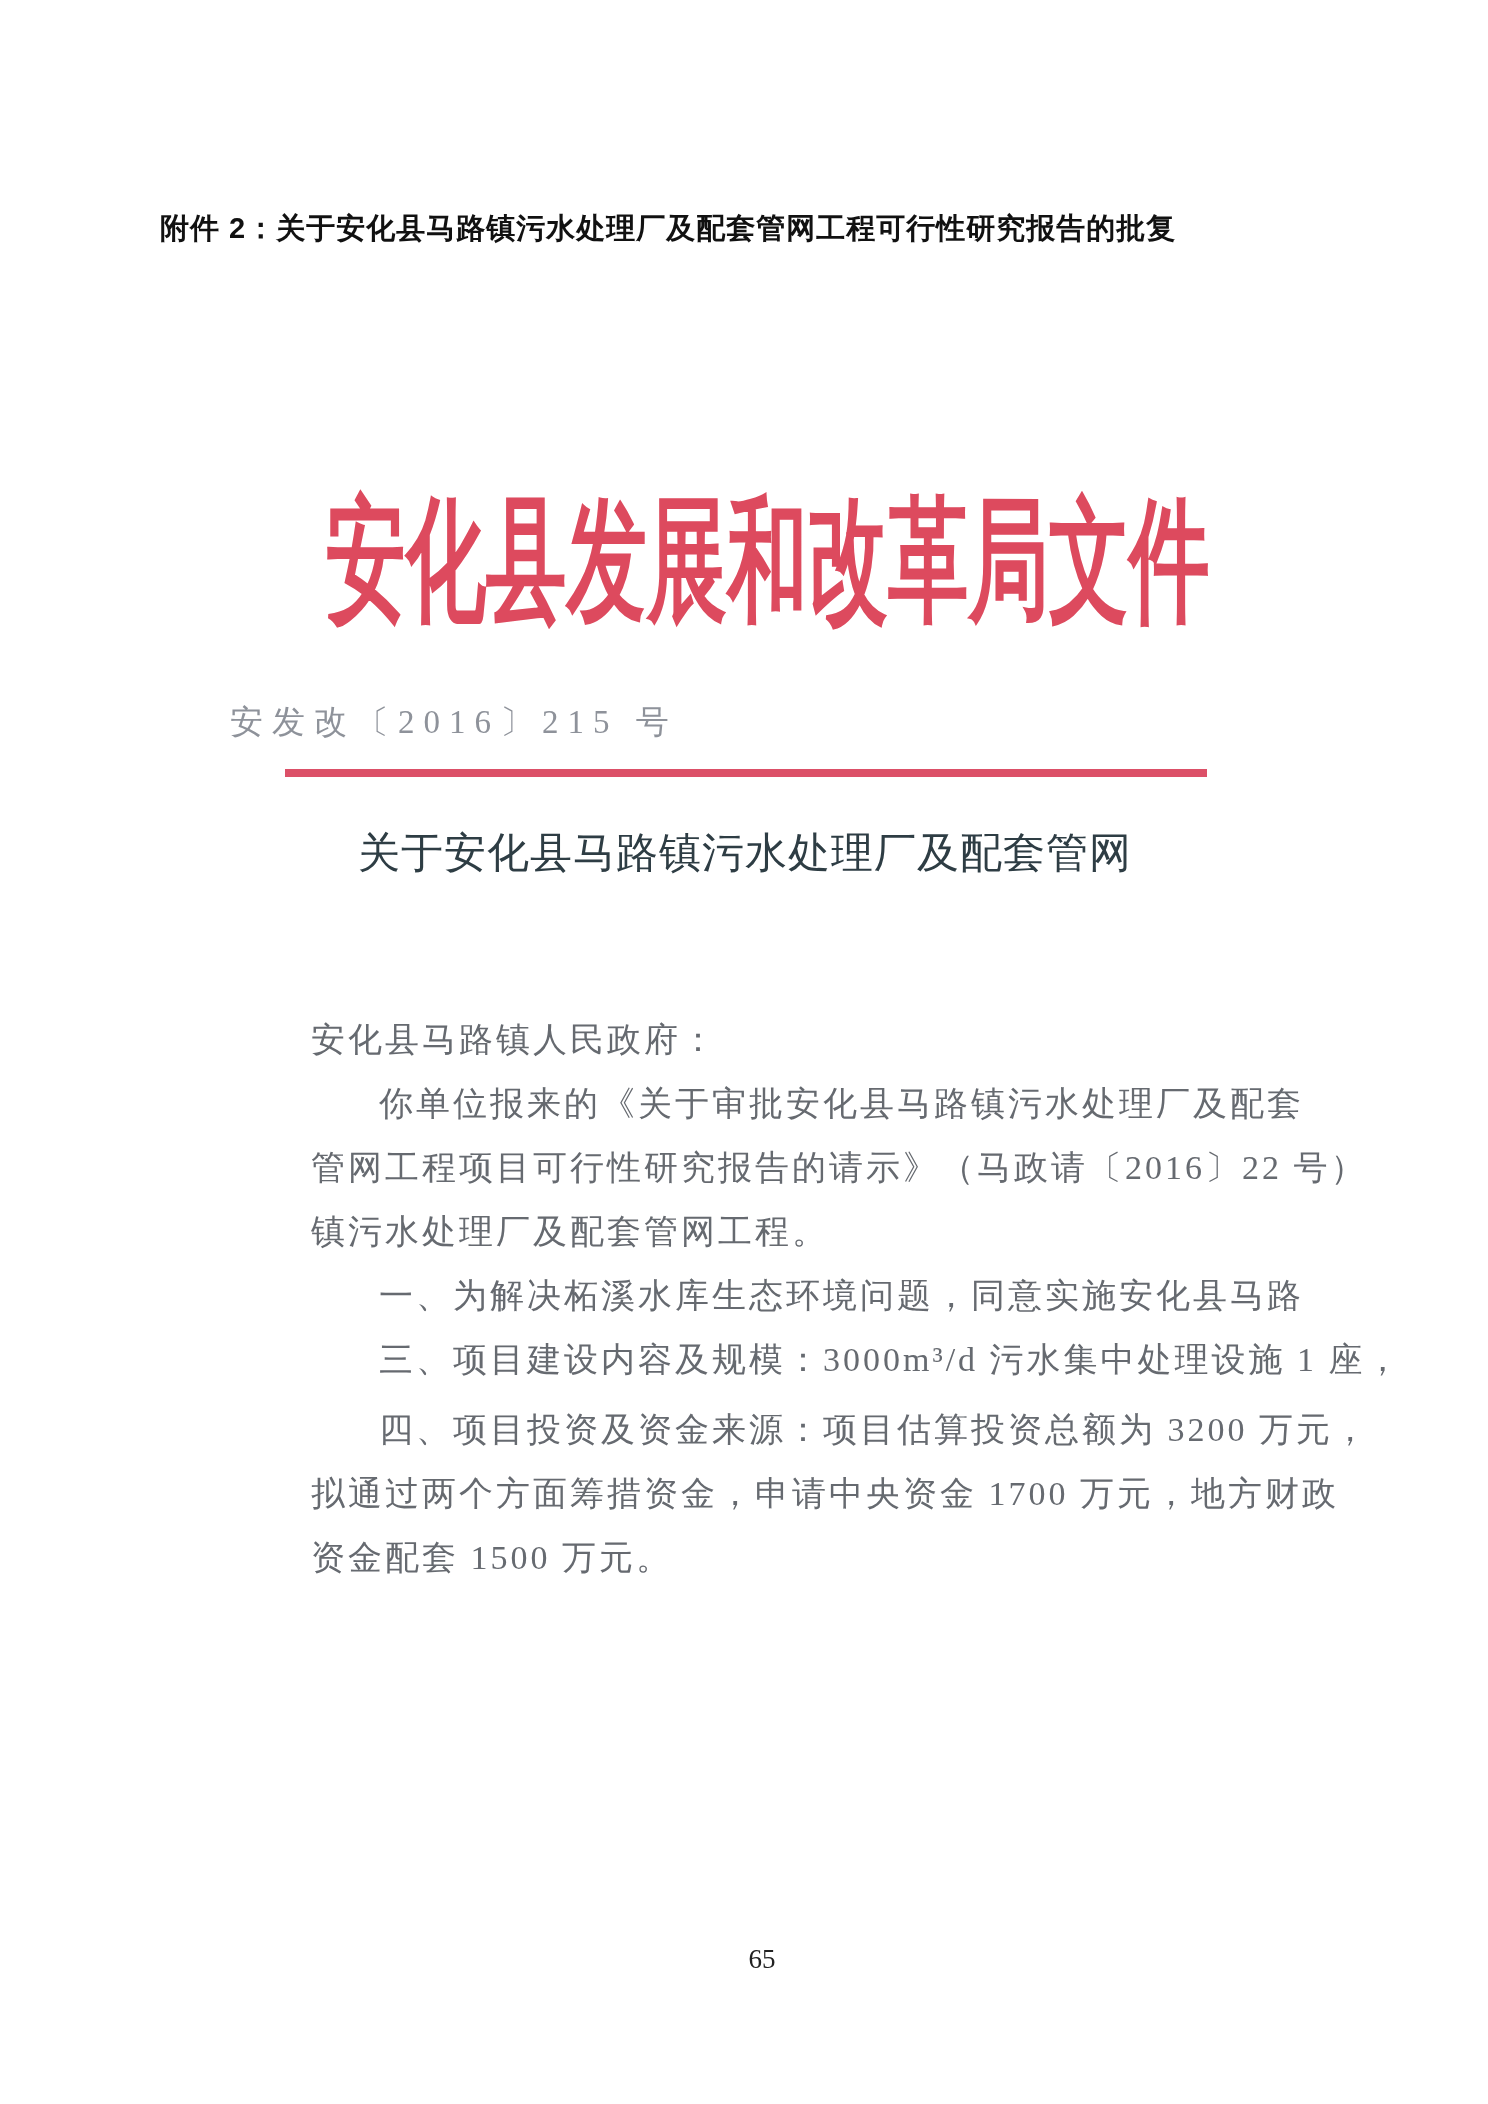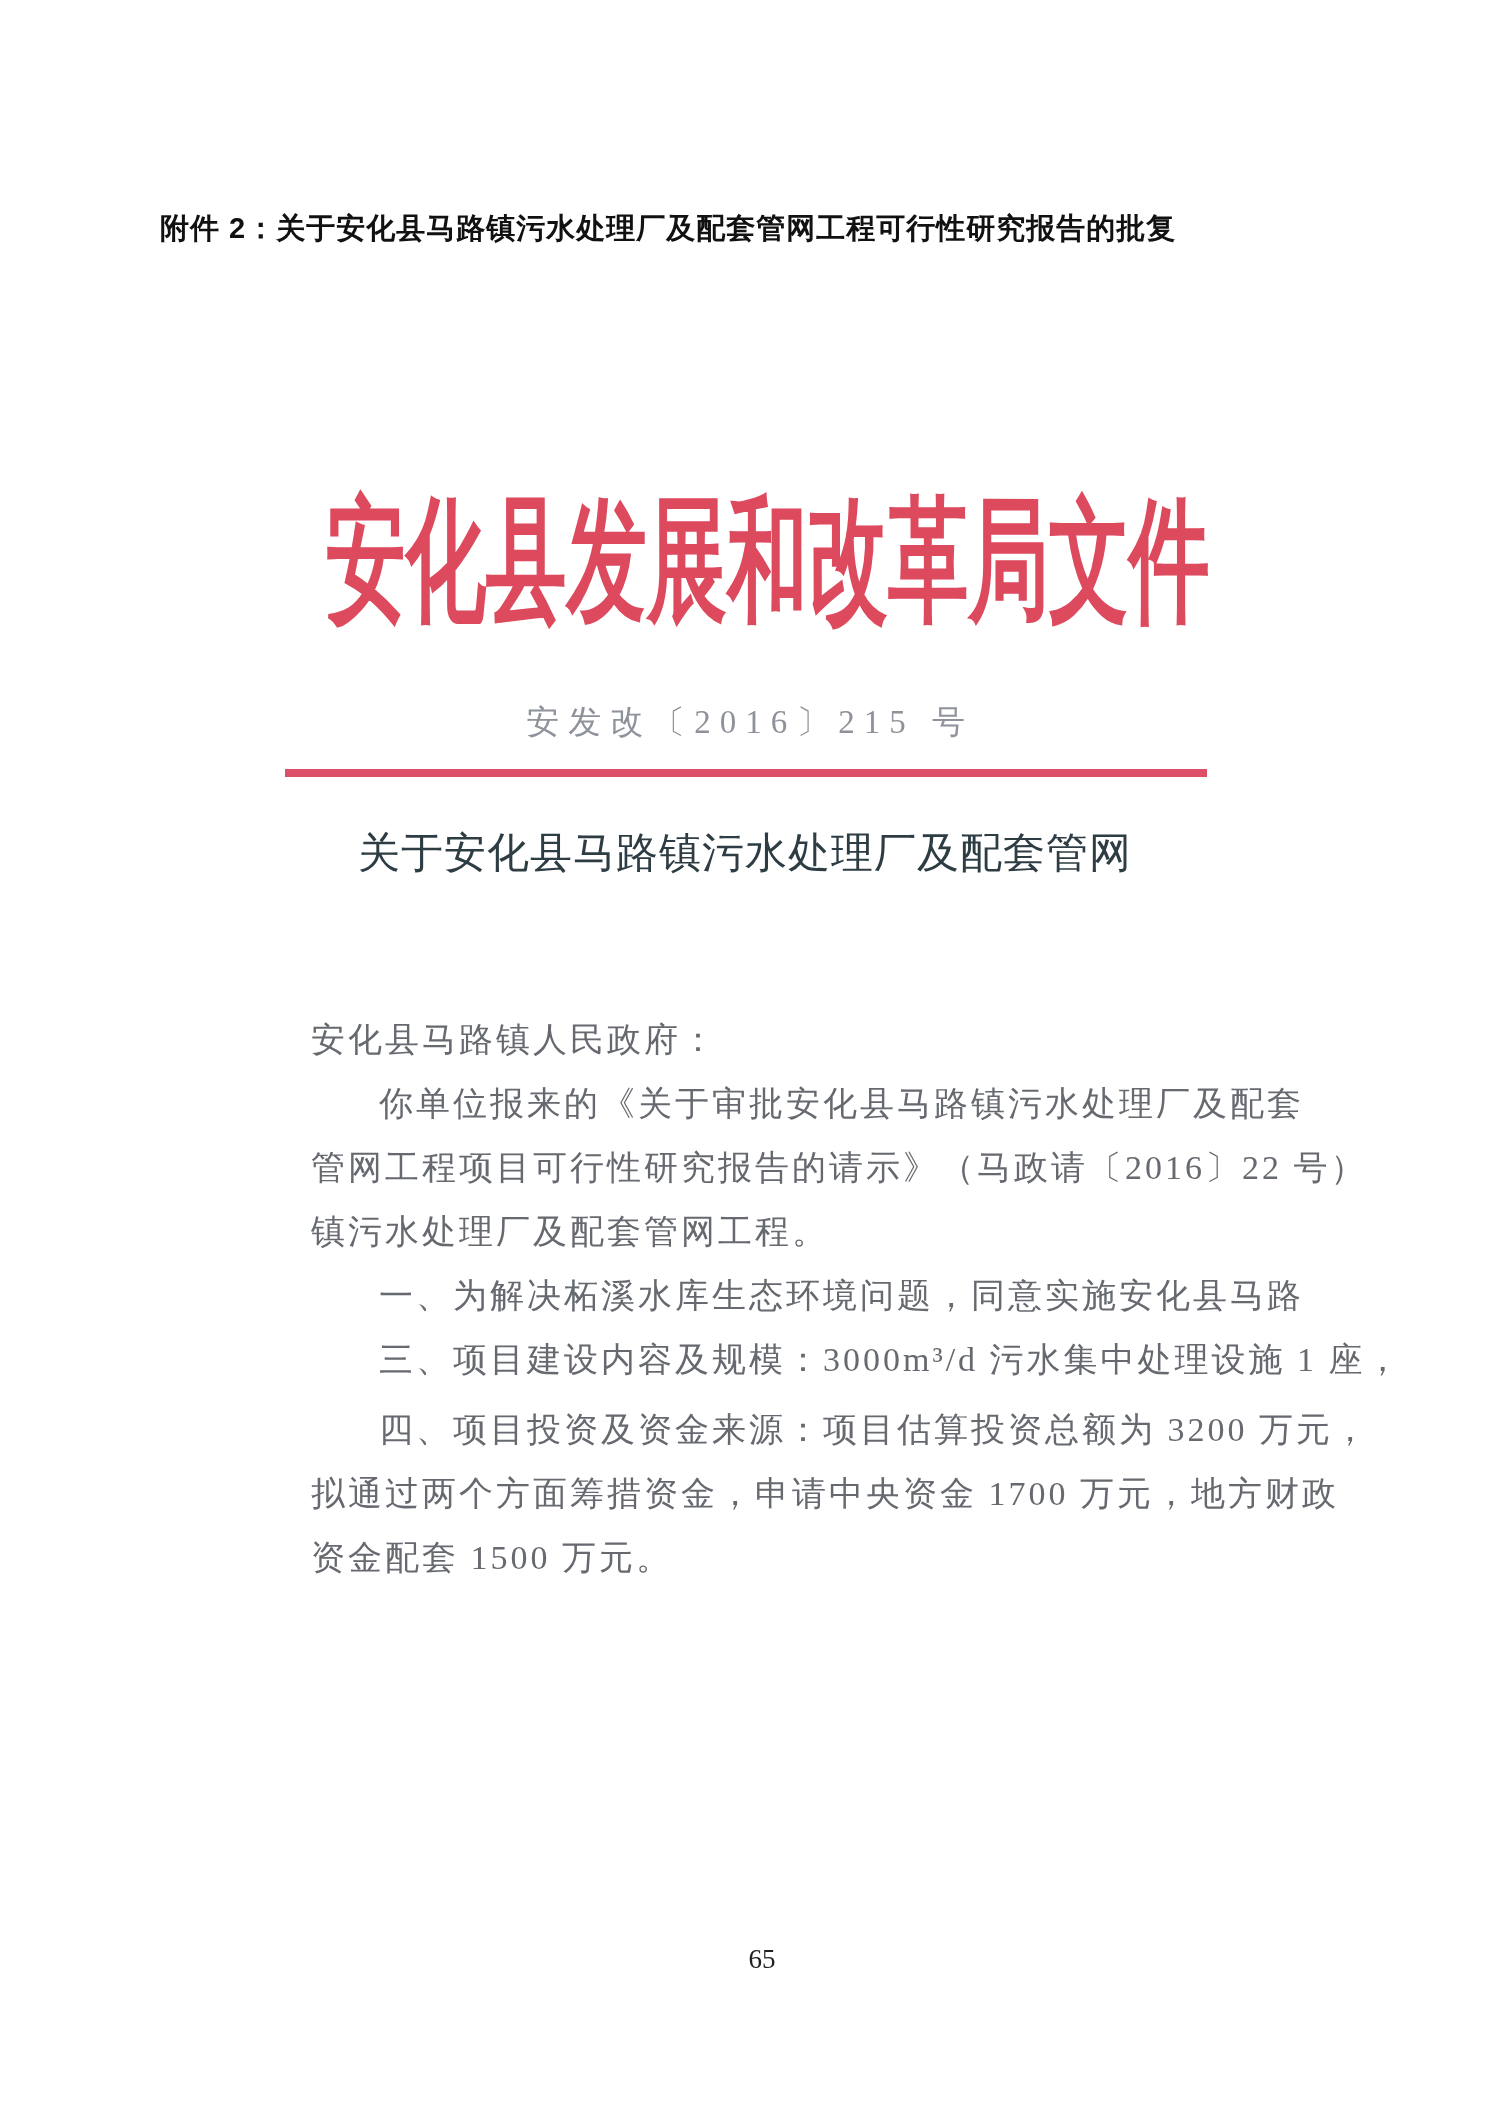--- a/index.html
+++ b/index.html
@@ -46,21 +46,21 @@
     transform: scale(0.82, 1.38);
     transform-origin: center top;
   }
 
   
   .doc-number {
     position: absolute;
     left: 230px;
     top: 700px;
     width: 1040px;
-    text-align: center;
+    text-align: left;
     font-size: 33px;
     letter-spacing: 9px;
     color: var(--doc_number_gray, #8e929a);
     white-space: nowrap;
   }
 
   
   .red-rule {
     position: absolute;
     left: 285px;

